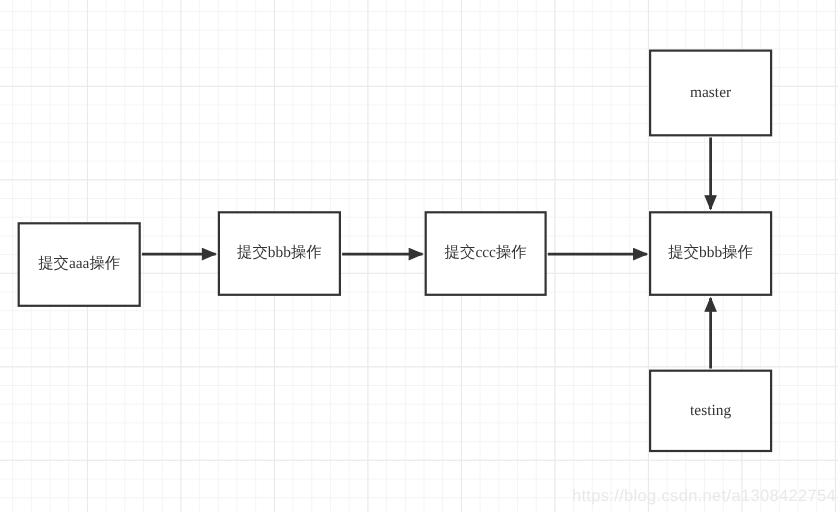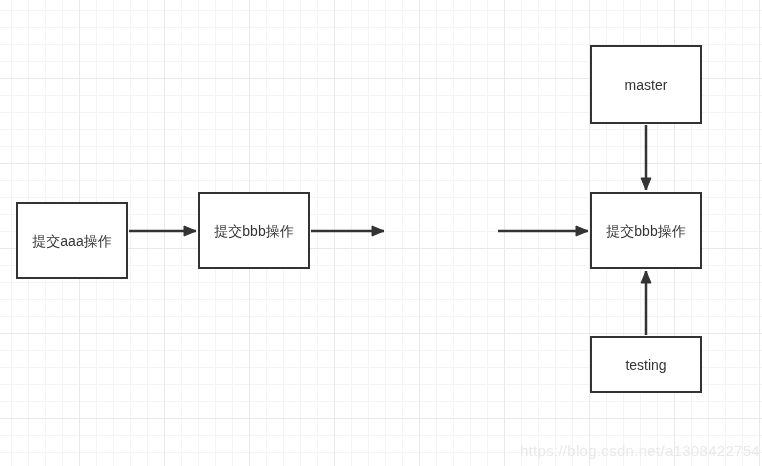--- a/index.html
+++ b/index.html
@@ -31,28 +31,29 @@
     position: absolute;
     display: flex;
     align-items: center;
     justify-content: center;
     background: #ffffff;
     border: 2.5px solid #333333;
     color: #333333;
     font-size: 14px;
     line-height: 1;
     text-align: center;
+    font-family: Liberation Serif, serif;
   }
 
   .node-commit-aaa   { left: 16px;  top: 202px; width: 112px; height: 77px; }
   .node-commit-bbb-1 { left: 198px; top: 192px; width: 112px; height: 77px; }
   .node-commit-ccc   { left: 386px; top: 192px; width: 111px; height: 77px; }
   .node-commit-bbb-2 { left: 590px; top: 192px; width: 112px; height: 77px; }
   .node-master       { left: 590px; top: 45px;  width: 112px; height: 79px; }
-  .node-testing      { left: 590px; top: 336px; width: 112px; height: 57px; }
+  .node-testing      { left: 590px; top: 336px; width: 112px; height: 75px; }
 
   .watermark {
     position: absolute;
     right: 2px;
     bottom: 7px;
     font-size: 15px;
     letter-spacing: 0.3px;
     color: #e9e9e9;
     white-space: nowrap;
     user-select: none;
@@ -77,20 +78,23 @@
   </svg>
 
   <div class="node node-commit-aaa">
     <span>提交aaa操作</span>
   </div>
 
   <div class="node node-commit-bbb-1">
     <span>提交bbb操作</span>
   </div>
 
+  <div class="node node-commit-ccc">
+    <span>提交ccc操作</span>
+  </div>
 
   <div class="node node-commit-bbb-2">
     <span>提交bbb操作</span>
   </div>
 
   <div class="node node-master">
     <span>master</span>
   </div>
 
   <div class="node node-testing">

